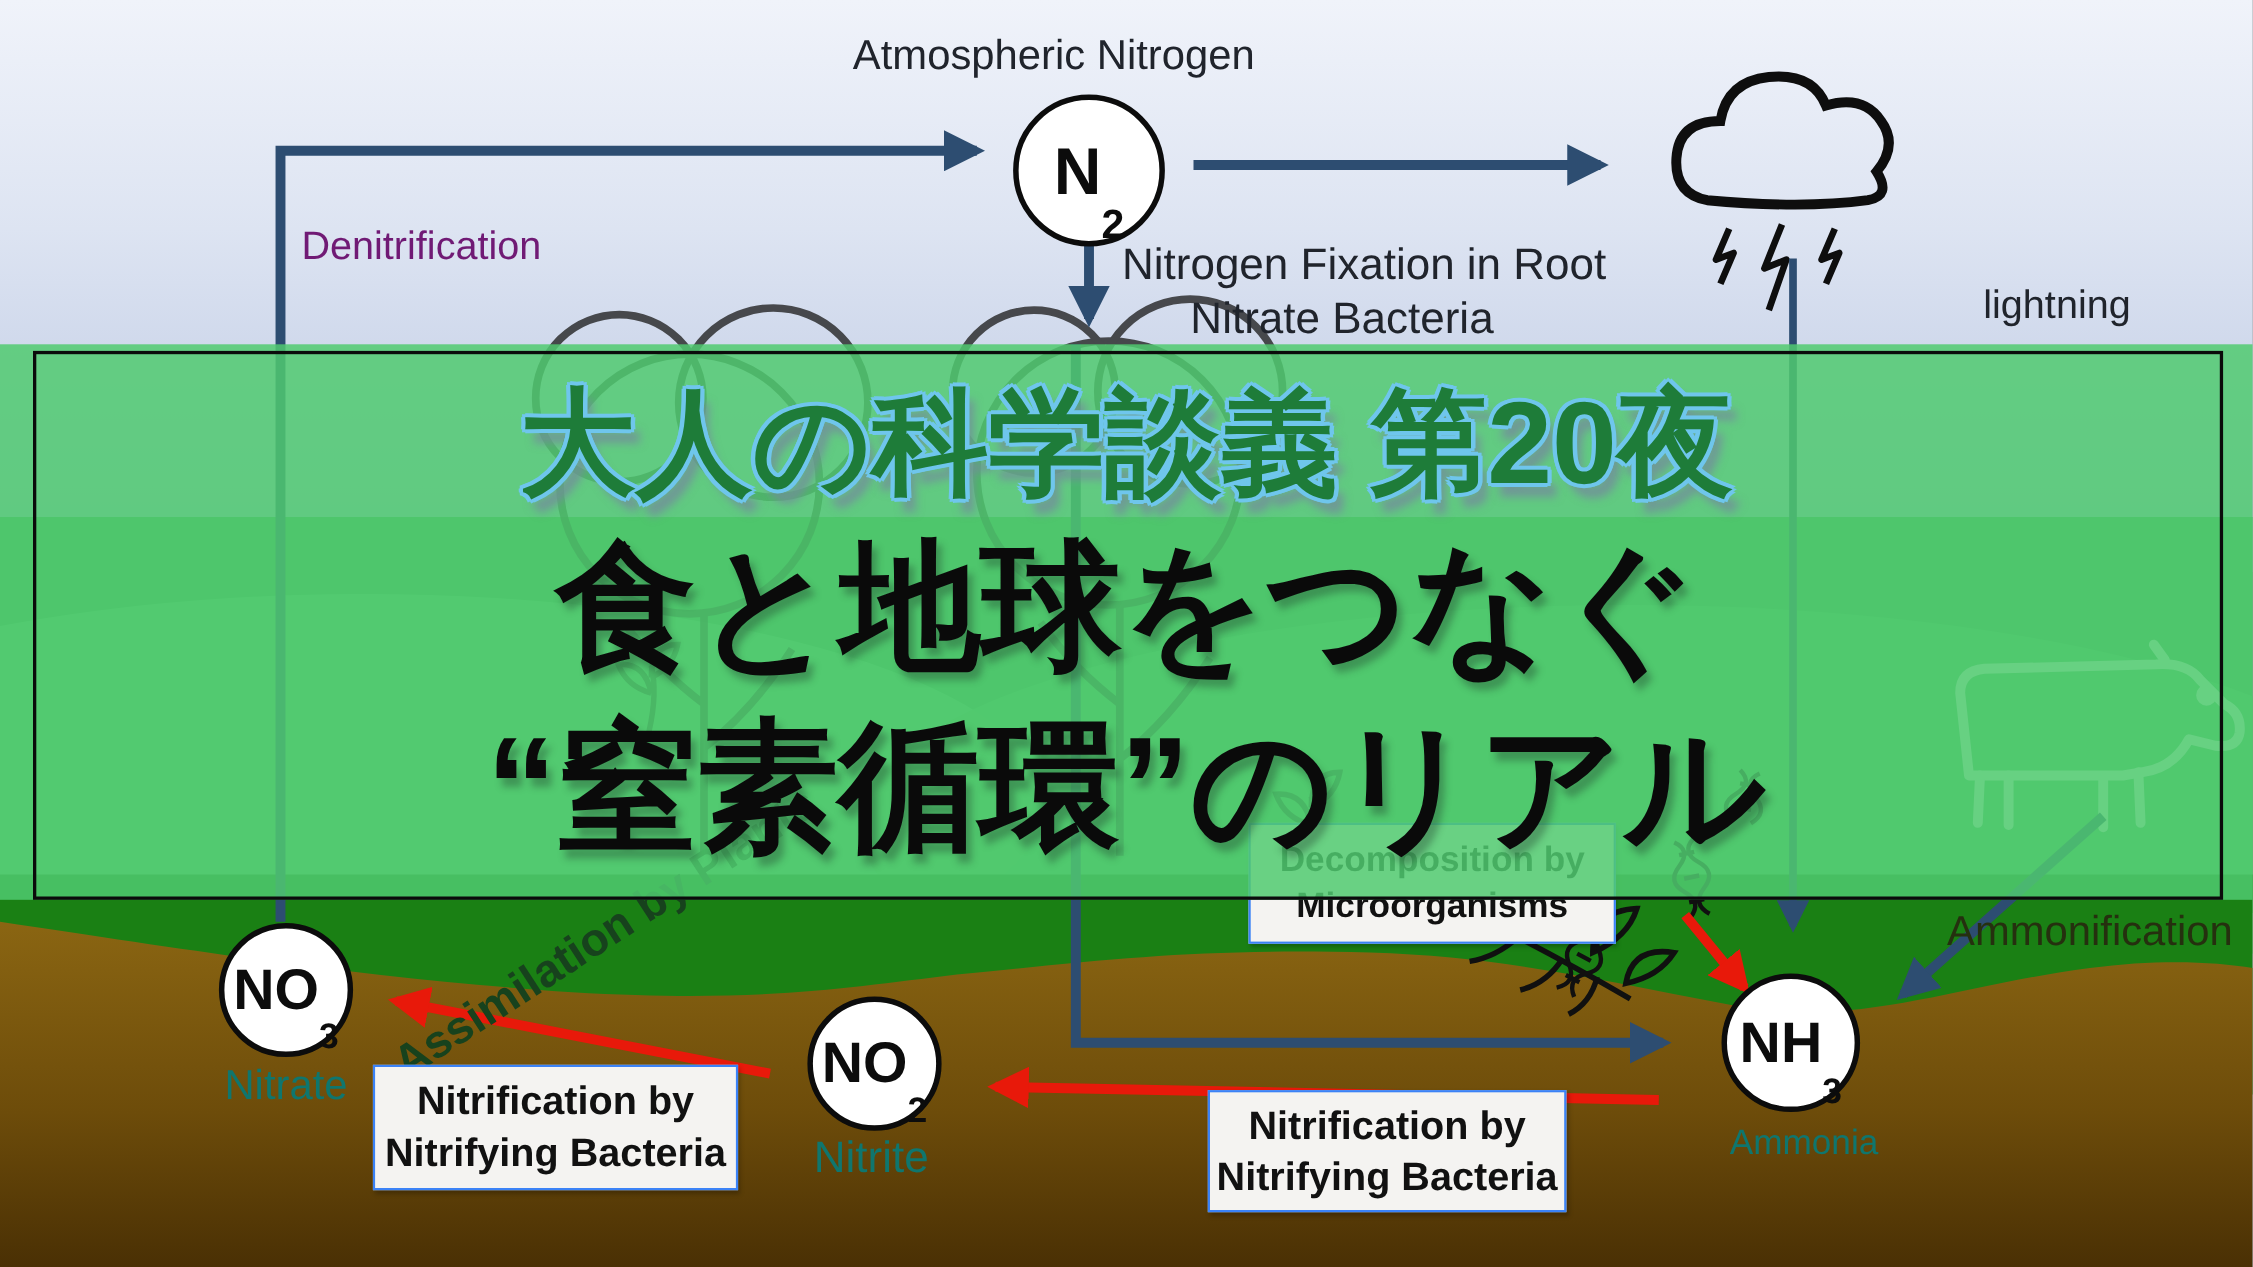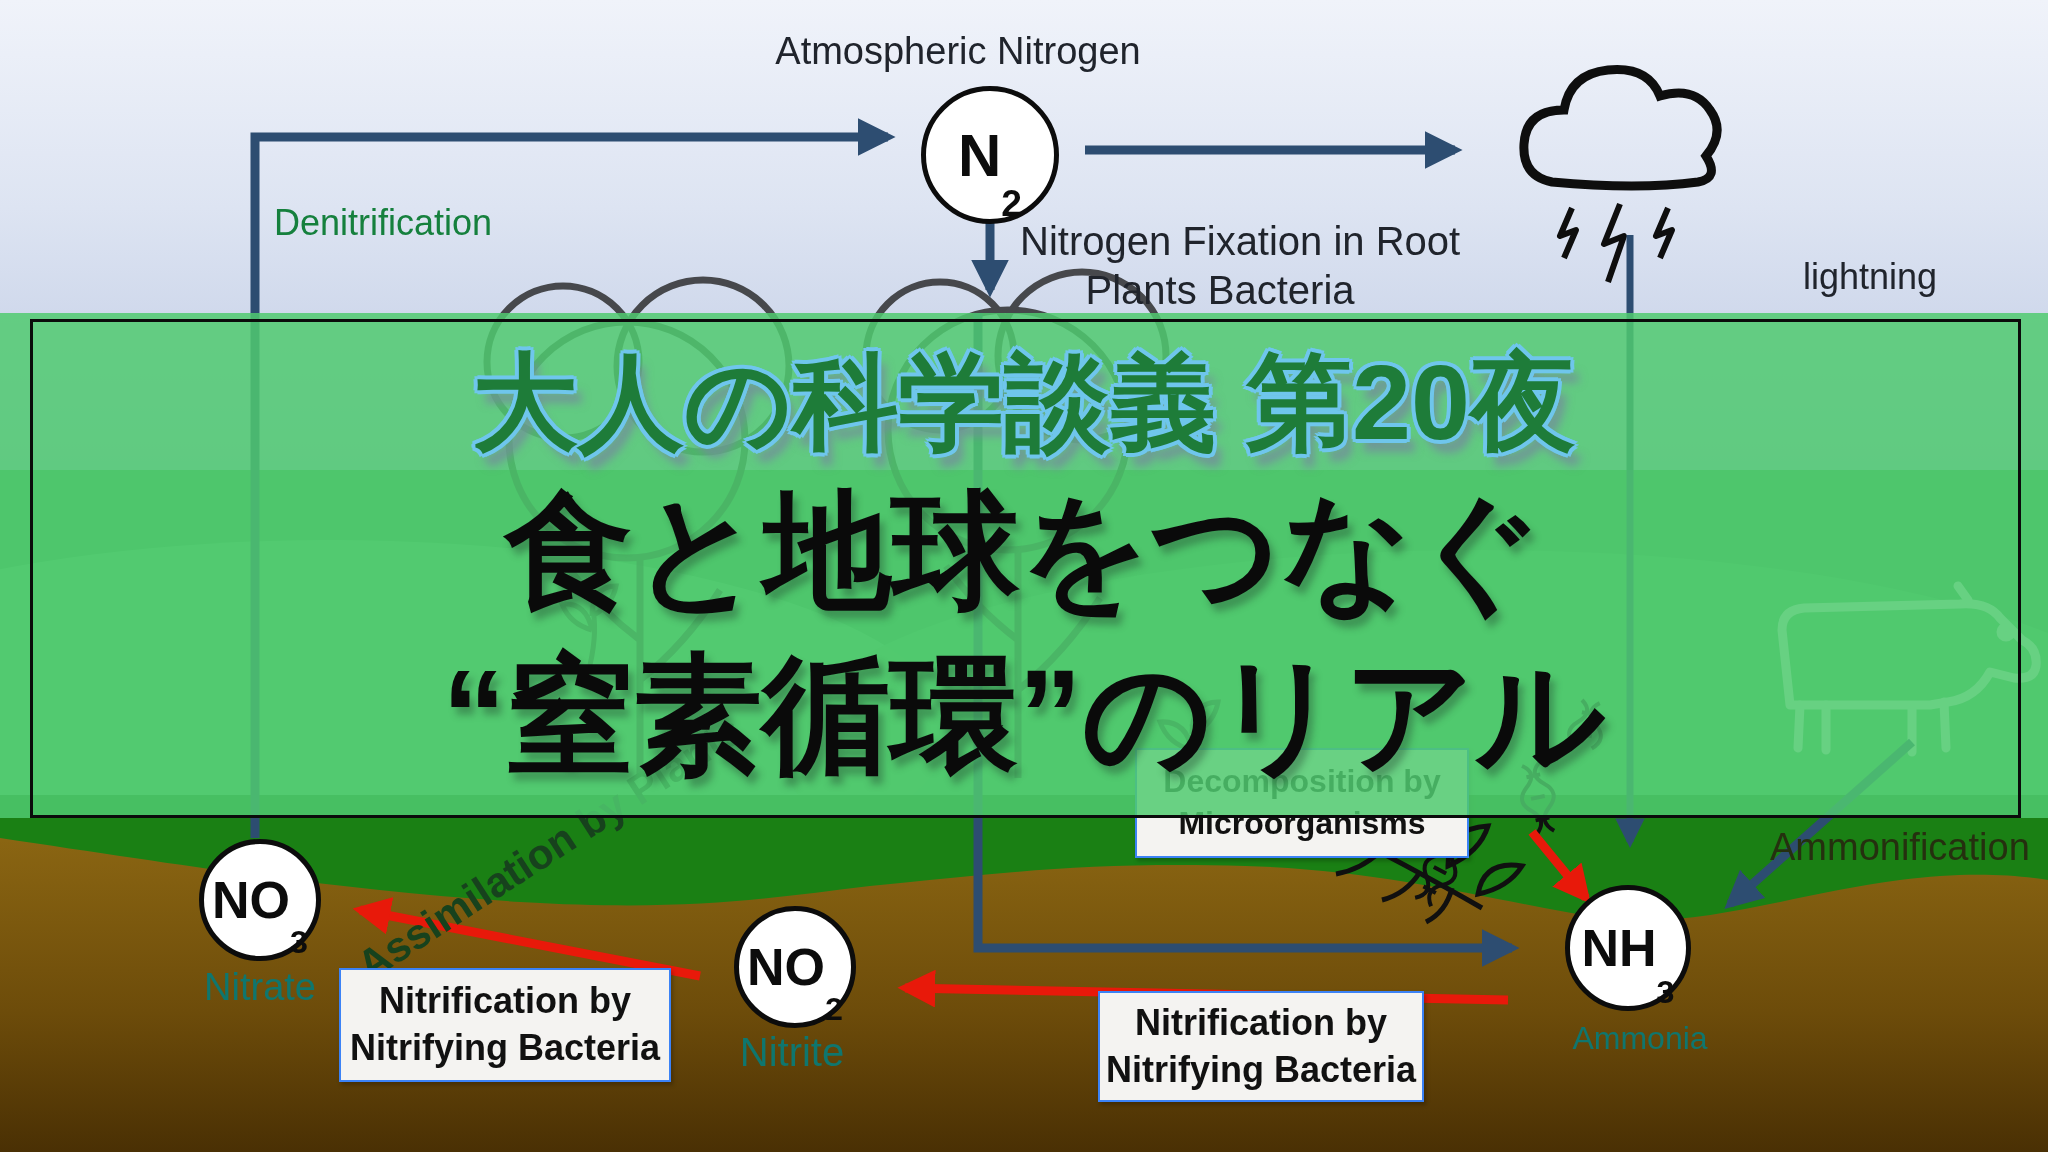--- a/index.html
+++ b/index.html
@@ -6,21 +6,21 @@
   #stage{position:relative;width:2048px;height:1152px;overflow:hidden;
          font-family:"Liberation Sans", sans-serif;background:#eef1f8;}
   .abs{position:absolute;}
   
   #sky{left:0;top:0;width:2048px;height:520px;
        background:linear-gradient(#f0f3fa 0%,#dde4f2 40%,#b7c4e0 100%);}
   #grass-base{left:0;top:470px;width:2048px;height:360px;background:#42b056;}
   #diagram-svg{left:0;top:0;}
   
   .dlabel{color:#20242c;white-space:nowrap;}
-  .navy{color:#15803d;}
+  .navy{color:#701a75;}
   .center{text-align:center;}
   
   .node{border-radius:50%;background:#fff;border:5px solid #0c0c0c;
         display:flex;align-items:center;justify-content:center;
         font-weight:800;color:#0c0c0c;}
   .node .sub{font-size:0.62em;align-self:flex-end;transform:translateY(14%);}
   .node-label{color:#0f766e;font-weight:400;}
   
   .pbox{background:#f4f3f1;border:2px solid #3b82f6;box-shadow:2px 3px 4px rgba(0,0,0,0.25);
         display:flex;flex-direction:column;align-items:center;justify-content:center;
@@ -139,21 +139,21 @@
       <path d="M700,976 L360,910" stroke-width="9" marker-end="url(#ar)"></path>
       <path d="M1532,832 L1586,898" stroke-width="9" marker-end="url(#ar)"></path>
     </g>
   </svg>
 
   <div class="abs dlabel center" style="left:758px;top:30px;width:400px;font-size:38px;">Atmospheric Nitrogen</div>
 
   <div class="abs dlabel navy" style="left:274px;top:202px;font-size:36px;">Denitrification</div>
 
   <div class="abs dlabel" style="left:1020px;top:219px;width:400px;font-size:40px;text-align:left;">Nitrogen Fixation in Root</div>
-  <div class="abs dlabel" style="left:1020px;top:268px;width:400px;font-size:40px;text-align:center;">Plants Bacteria</div>
+  <div class="abs dlabel" style="left:1020px;top:268px;width:400px;font-size:40px;text-align:center;">Nitrate Bacteria</div>
 
   <div class="abs dlabel" style="left:1700px;top:256px;width:340px;font-size:36px;text-align:center;">lightning</div>
 
   <div class="abs node" style="left:921px;top:86px;width:128px;height:128px;font-size:60px;">
     <span>N</span>
       <span class="sub">2</span>
   </div>
 
   <div class="abs" id="assimilation">Assimilation by Plants</div>
 

